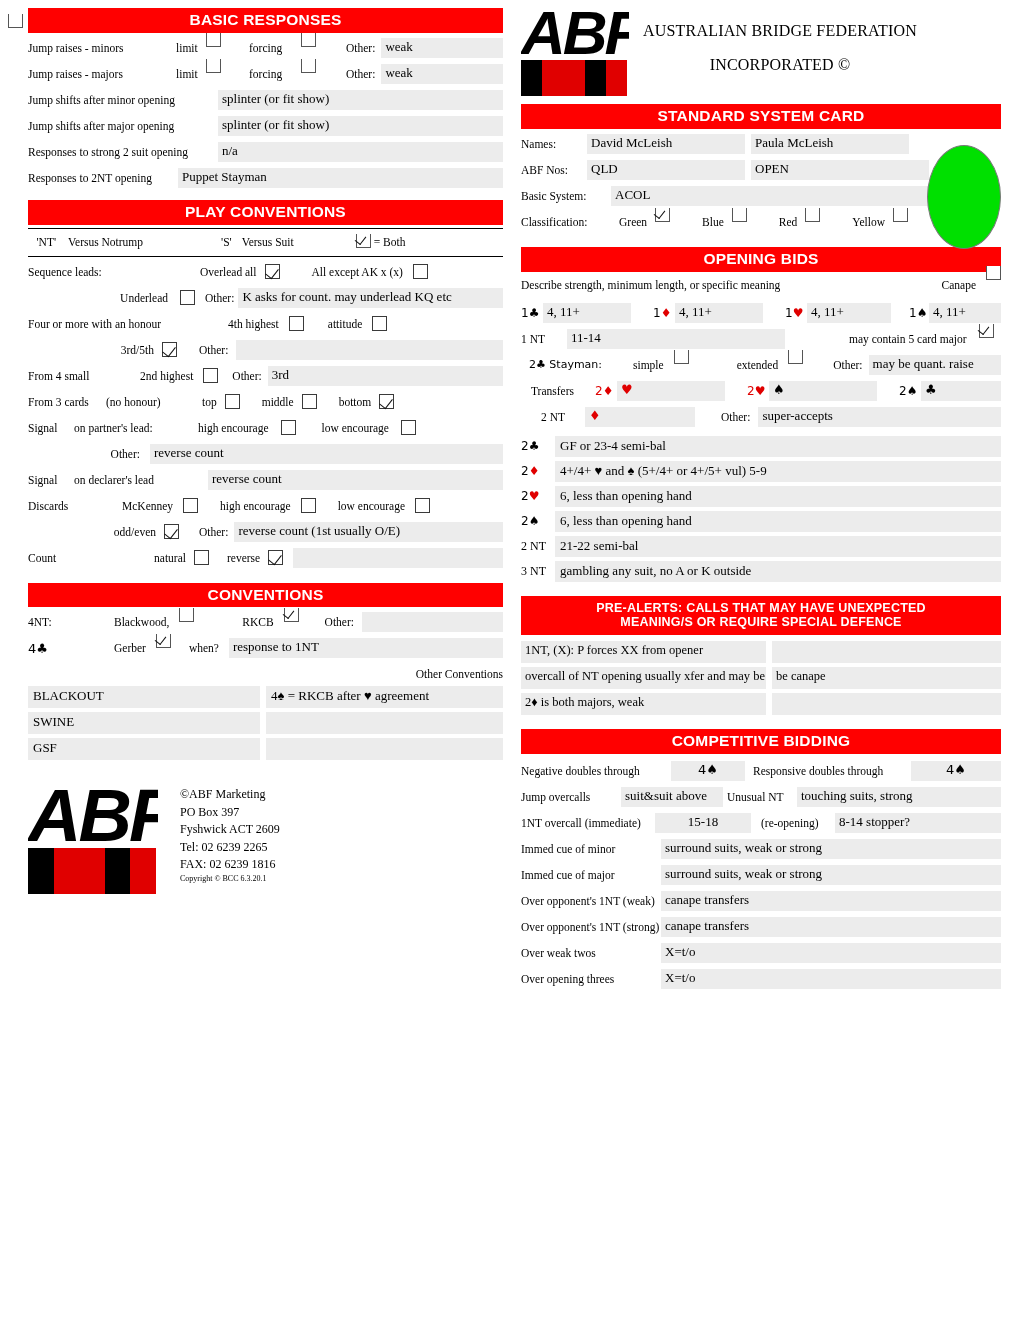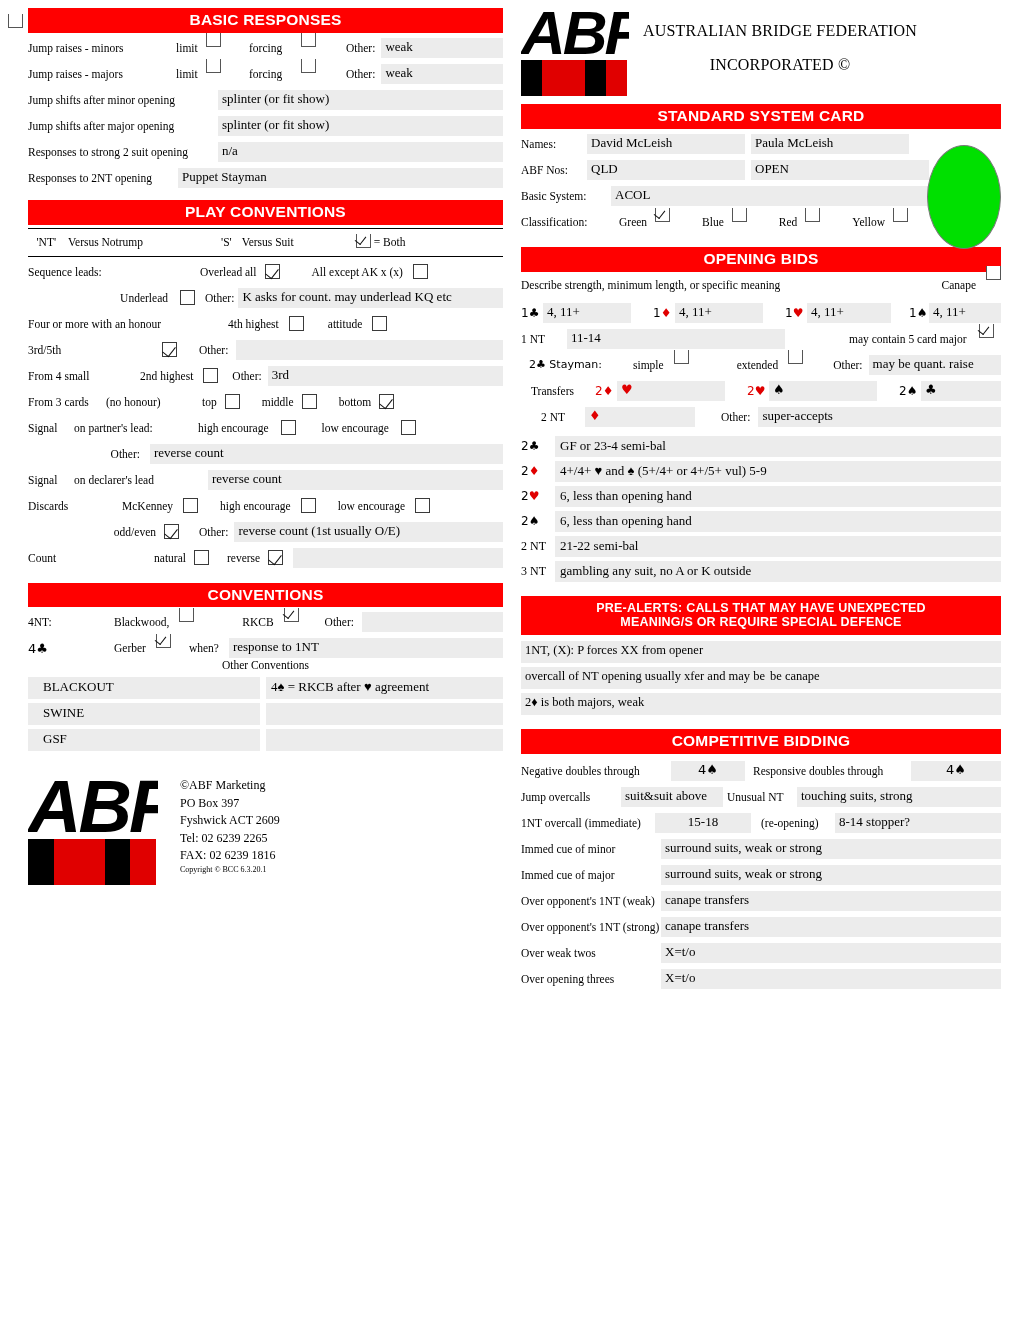--- a/index.html
+++ b/index.html
@@ -79,28 +79,28 @@
   .greenball{
     position:absolute; width:74px; height:104px; border-radius:50%;
     background:#00e000; border:1px solid #7a7a7a;
   }
 
   
   .hdrline{ border-top:1.4px solid #000; margin-top:3px; }
   .hdrline2{ border-top:1px solid #000; }
 
   .twocol-row{ display:flex; gap:6px; margin-top:4px; }
-  .twocol-row .c1{ width:232px; background:#ececec; padding:2px 15px; font-size:13px; min-height:22px;}
+  .twocol-row .c1{ width:232px; background:#ececec; padding:2px 5px; font-size:13px; min-height:22px;}
   .twocol-row .c2{ flex:1; background:#ececec; padding:2px 5px; font-size:13px; min-height:22px;}
 
   .bidrow{ display:flex; align-items:center; margin-top:4px; }
   .bidlbl{ width:34px; font-size:12px; white-space:nowrap; }
   .bidval{ flex:1; background:#ececec; padding:2px 5px; font-size:13px; min-height:21px; }
 
-  .prerow{ display:flex; margin-top:4px; }
+  .prerow{ display:flex; gap:6px; margin-top:4px; }
   .prerow .a{ width:245px; background:#ececec; padding:2px 4px; min-height:22px; font-size:12.5px; white-space:nowrap; overflow:hidden;}
   .prerow .b{ flex:1; background:#ececec; padding:2px 4px; min-height:22px; font-size:12.5px; }
 
   .addr{ font-size:12px; line-height:1.45; }
   .copy{ font-size:8px; }
 </style>
 </head>
 <body>
 
 <div class="page">
@@ -178,21 +178,21 @@
 
     <div class="row">
       <span class="lbl" style="width:200px">Four or more with an honour</span>
       <span class="lbl">4th highest</span>
       <span class="cb" style="margin-left:10px"></span>
       <span class="lbl" style="margin-left:24px">attitude</span>
       <span class="cb" style="margin-left:10px"></span>
     </div>
 
     <div class="row">
-      <span class="lbl" style="width:126px; text-align:left">3rd/5th</span>
+      <span class="lbl" style="width:126px; text-align:right">3rd/5th</span>
       <span class="cb checked" style="margin-left:8px"></span>
       <span class="lbl" style="margin-left:22px">Other:</span>
       <span class="val big" style="flex:1; margin-left:8px"></span>
     </div>
 
     <div class="row">
       <span class="lbl" style="width:112px">From 4 small</span>
       <span class="lbl">2nd highest</span>
       <span class="cb" style="margin-left:10px"></span>
       <span class="lbl" style="margin-left:14px">Other:</span>
@@ -269,21 +269,21 @@
     </div>
 
     <div class="row">
       <span class="lbl suit" style="width:86px; font-size:13px">4♣</span>
       <span class="lbl">Gerber</span>
       <span class="cb open checked" style="margin:-14px 0 0 10px"></span>
       <span class="lbl" style="margin-left:18px">when?</span>
       <span class="val big" style="flex:1; margin-left:10px">response to 1NT</span>
     </div>
 
-    <div style="text-align:center; ">Other Conventions</div>
+    <div style="text-align:right; margin-top:9px">Other Conventions</div>
 
     <div class="twocol-row" style="margin-top:6px">
       <div class="c1">BLACKOUT</div>
       <div class="c2">4♠ = RKCB after ♥ agreement</div>
     </div>
     <div class="twocol-row">
       <div class="c1">SWINE</div>
       <div class="c2"></div>
     </div>
     <div class="twocol-row">

